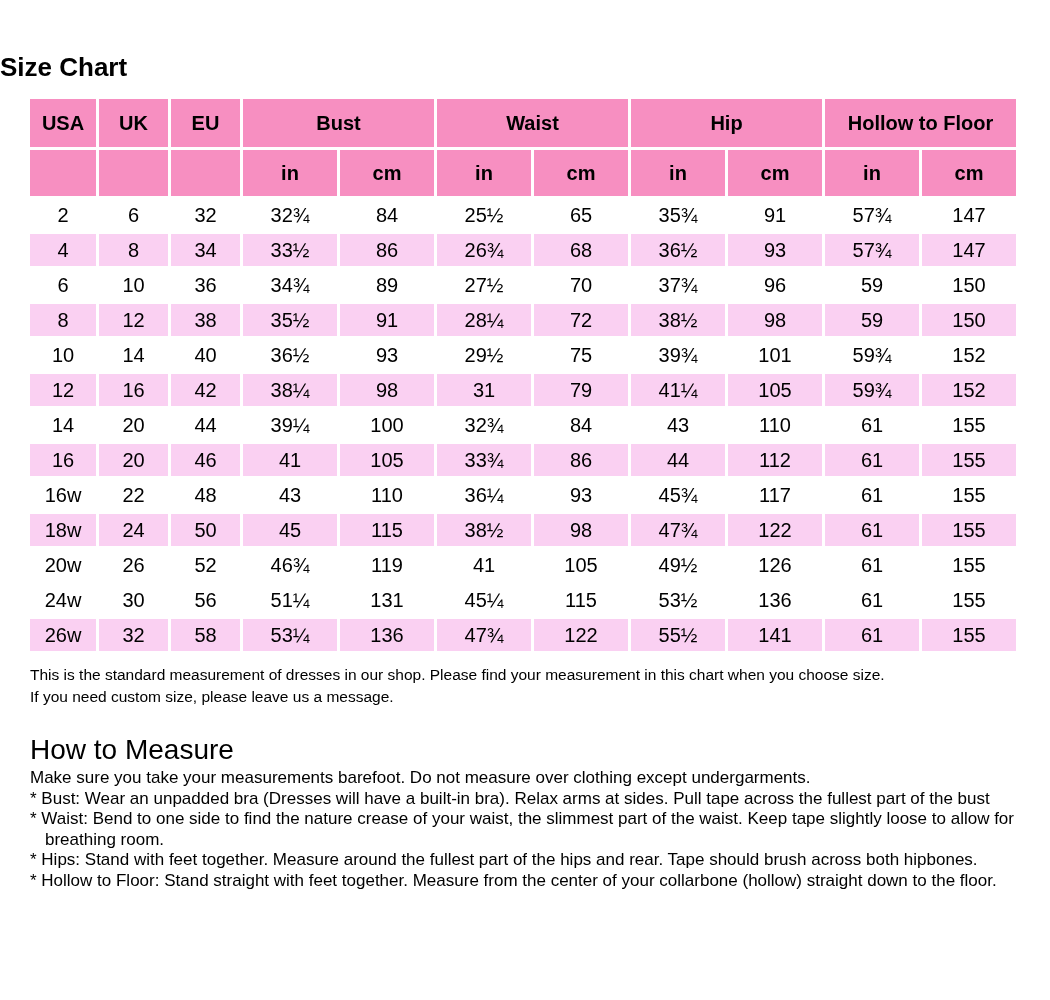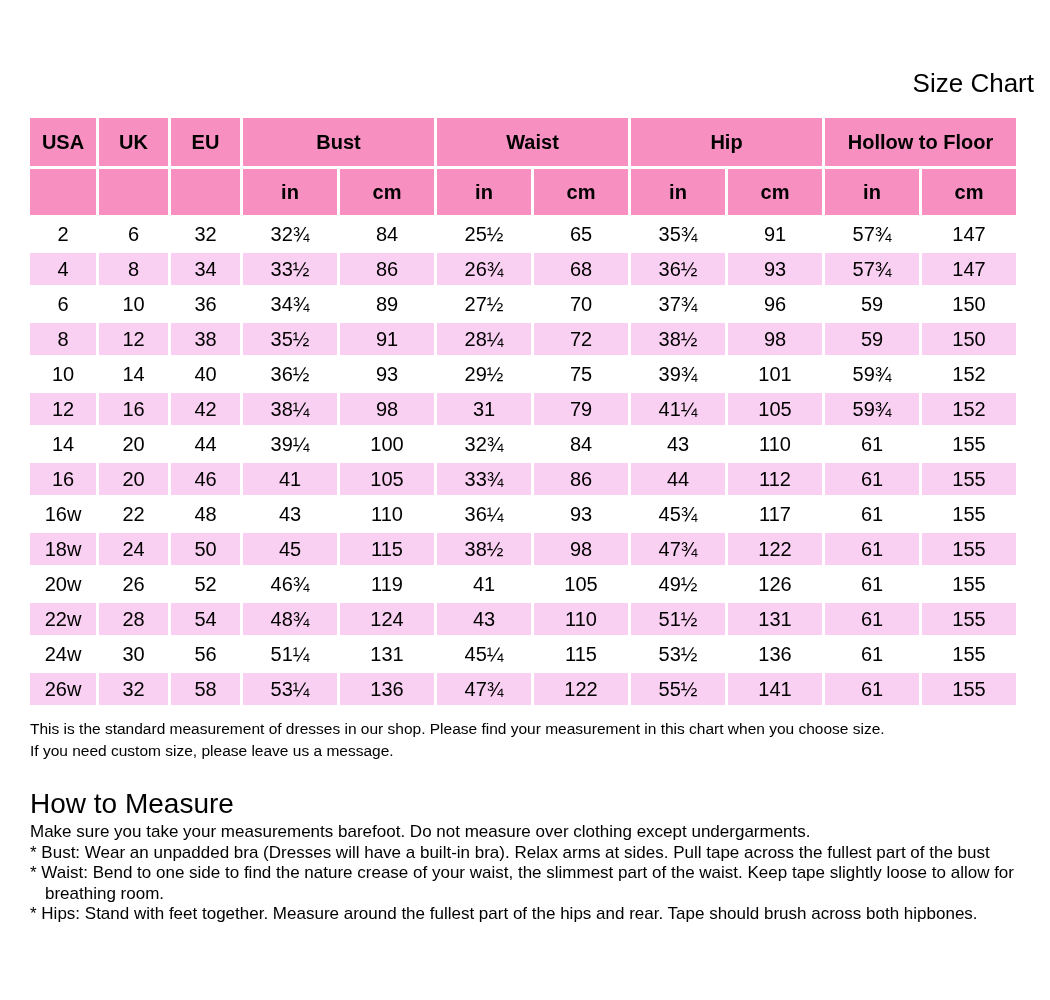--- a/index.html
+++ b/index.html
@@ -12,26 +12,26 @@
     color: #000000;
     -webkit-font-smoothing: antialiased;
   }
   .page {
     position: relative;
     width: 1050px;
     height: 1000px;
     overflow: hidden;
   }
   h1.title {
-    margin: 16px;
+    margin: 0;
     padding-top: 52px;
     font-size: 26px;
     line-height: 31px;
-    font-weight: normal;
-    text-align: right;
+    font-weight: bold;
+    text-align: left;
   }
   table.size-chart {
     border-collapse: separate;
     border-spacing: 3px;
     margin: 13px 0 0 27px;
     table-layout: fixed;
   }
   table.size-chart th, table.size-chart td {
     padding: 0;
     text-align: center;
@@ -265,33 +265,20 @@
           <td>52</td>
           <td>46¾</td>
           <td>119</td>
           <td>41</td>
           <td>105</td>
           <td>49½</td>
           <td>126</td>
           <td>61</td>
           <td>155</td>
         </tr>
-        <tr class="alt">
-          <td>22w</td>
-          <td>28</td>
-          <td>54</td>
-          <td>48¾</td>
-          <td>124</td>
-          <td>43</td>
-          <td>110</td>
-          <td>51½</td>
-          <td>131</td>
-          <td>61</td>
-          <td>155</td>
-        </tr>
         <tr>
           <td>24w</td>
           <td>30</td>
           <td>56</td>
           <td>51¼</td>
           <td>131</td>
           <td>45¼</td>
           <td>115</td>
           <td>53½</td>
           <td>136</td>
@@ -319,15 +306,16 @@
     <p>If you need custom size, please leave us a message.</p>
   </div>
 
   <h2 class="measure-heading">How to Measure</h2>
 
   <div class="measure-lines" id="measure-lines">
       <p>Make sure you take your measurements barefoot. Do not measure over clothing except undergarments.</p>
       <p>* Bust: Wear an unpadded bra (Dresses will have a built-in bra). Relax arms at sides. Pull tape across the fullest part of the bust</p>
       <p>* Waist: Bend to one side to find the nature crease of your waist, the slimmest part of the waist. Keep tape slightly loose to allow for breathing room.</p>
       <p>* Hips: Stand with feet together. Measure around the fullest part of the hips and rear. Tape should brush across both hipbones.</p>
+      <p>* Hollow to Floor: Stand straight with feet together. Measure from the center of your collarbone (hollow) straight down to the floor.</p>
     </div>
 
 </div>
 
 </body></html>

